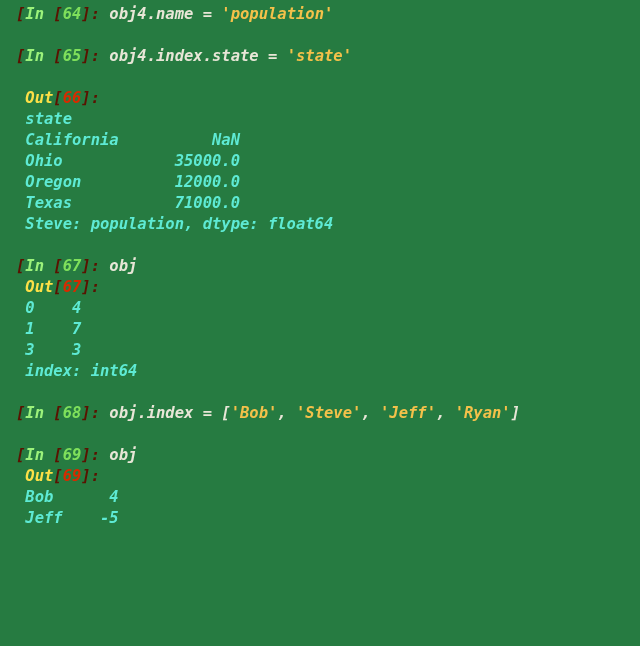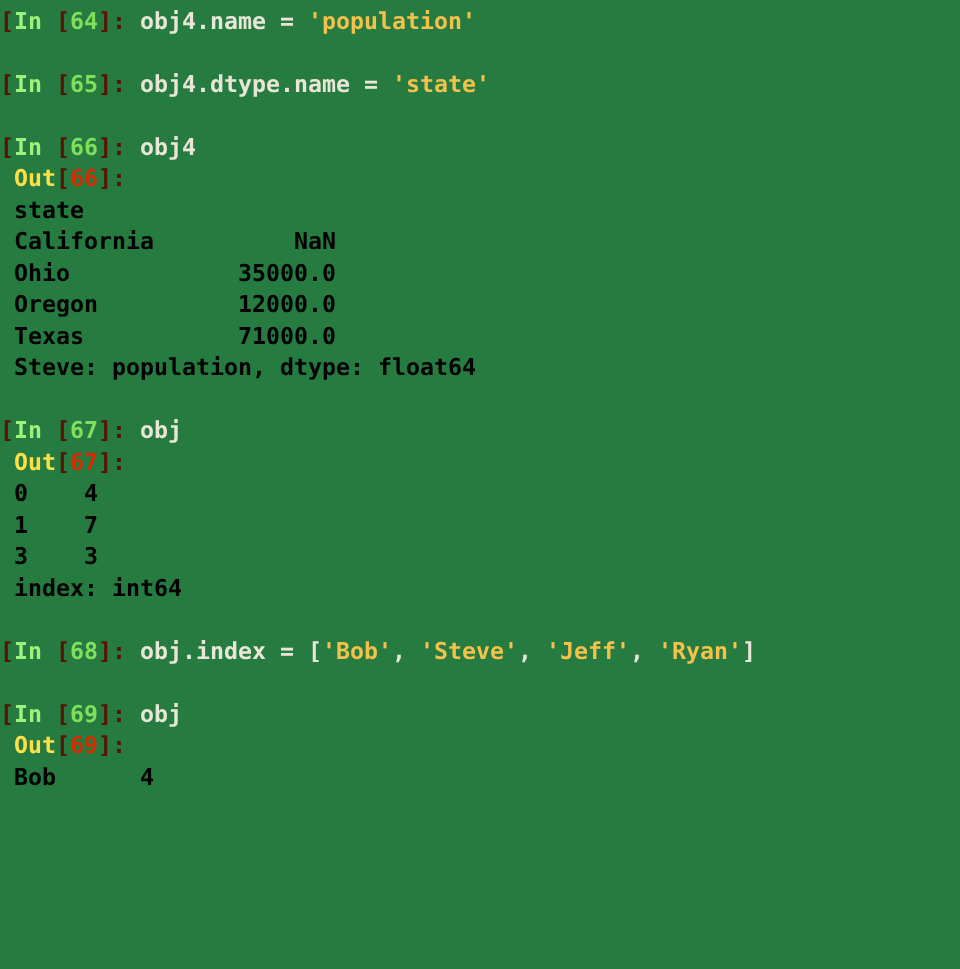--- a/index.html
+++ b/index.html
@@ -8,61 +8,62 @@
     background: #267b41;
     width: 640px;
     height: 646px;
     overflow: hidden;
     font-family: "Menlo", "Consolas", "DejaVu Sans Mono", monospace;
     font-size: 15.5px;
     line-height: 21px;
     font-weight: 600;
   }
   .term {
-    padding: 4px 0 0 0;
+    padding: 4px 0 0 16px;
+    font-style: italic;
   }
   .row {
     white-space: pre;
   }
   .gap {
     height: 21px;
   }
 
   
   .br { color: #5a1200; } 
   .in { color: #9cf27b; } 
   .num-in { color: #7fe05b; font-weight: 700; } 
   .out { color: #fde047; } 
   .num-out { color: #d62b00; font-weight: 700; } 
-  .text { color: #000000; } 
+  .text { color: #5eead4; } 
   .code { color: #e8e6d7; } 
   .str { color: #f4c14a; } 
 </style>
 </head>
 <body>
 
 <div class="term" id="term">
     <div class="row"><span class="br">[</span><span class="in">In </span><span class="br">[</span><span class="num-in">64</span><span class="br">]: </span><span class="code">obj4.name = </span><span class="str">'population'</span></div>
     <div class="gap"></div>
-    <div class="row"><span class="br">[</span><span class="in">In </span><span class="br">[</span><span class="num-in">65</span><span class="br">]: </span><span class="code">obj4.dtype.name = </span><span class="str">'state'</span></div>
+    <div class="row"><span class="br">[</span><span class="in">In </span><span class="br">[</span><span class="num-in">65</span><span class="br">]: </span><span class="code">obj4.index.state = </span><span class="str">'state'</span></div>
     <div class="gap"></div>
-    <div class="row"><span class="br">[</span><span class="in">In </span><span class="br">[</span><span class="num-in">66</span><span class="br">]: </span><span class="code">obj4</span></div>
     <div class="row"><span class="code"> </span><span class="out">Out</span><span class="br">[</span><span class="num-out">66</span><span class="br">]:</span></div>
     <div class="row"><span class="text"> state</span></div>
     <div class="row"><span class="text"> California          NaN</span></div>
     <div class="row"><span class="text"> Ohio            35000.0</span></div>
     <div class="row"><span class="text"> Oregon          12000.0</span></div>
     <div class="row"><span class="text"> Texas           71000.0</span></div>
     <div class="row"><span class="text"> Steve: population, dtype: float64</span></div>
     <div class="gap"></div>
     <div class="row"><span class="br">[</span><span class="in">In </span><span class="br">[</span><span class="num-in">67</span><span class="br">]: </span><span class="code">obj</span></div>
     <div class="row"><span class="code"> </span><span class="out">Out</span><span class="br">[</span><span class="num-out">67</span><span class="br">]:</span></div>
     <div class="row"><span class="text"> 0    4</span></div>
     <div class="row"><span class="text"> 1    7</span></div>
     <div class="row"><span class="text"> 3    3</span></div>
     <div class="row"><span class="text"> index: int64</span></div>
     <div class="gap"></div>
     <div class="row"><span class="br">[</span><span class="in">In </span><span class="br">[</span><span class="num-in">68</span><span class="br">]: </span><span class="code">obj.index = [</span><span class="str">'Bob'</span><span class="code">, </span><span class="str">'Steve'</span><span class="code">, </span><span class="str">'Jeff'</span><span class="code">, </span><span class="str">'Ryan'</span><span class="code">]</span></div>
     <div class="gap"></div>
     <div class="row"><span class="br">[</span><span class="in">In </span><span class="br">[</span><span class="num-in">69</span><span class="br">]: </span><span class="code">obj</span></div>
     <div class="row"><span class="code"> </span><span class="out">Out</span><span class="br">[</span><span class="num-out">69</span><span class="br">]:</span></div>
     <div class="row"><span class="text"> Bob      4</span></div>
+    <div class="row"><span class="text"> Jeff    -5</span></div>
   </div>
 
 </body></html>

